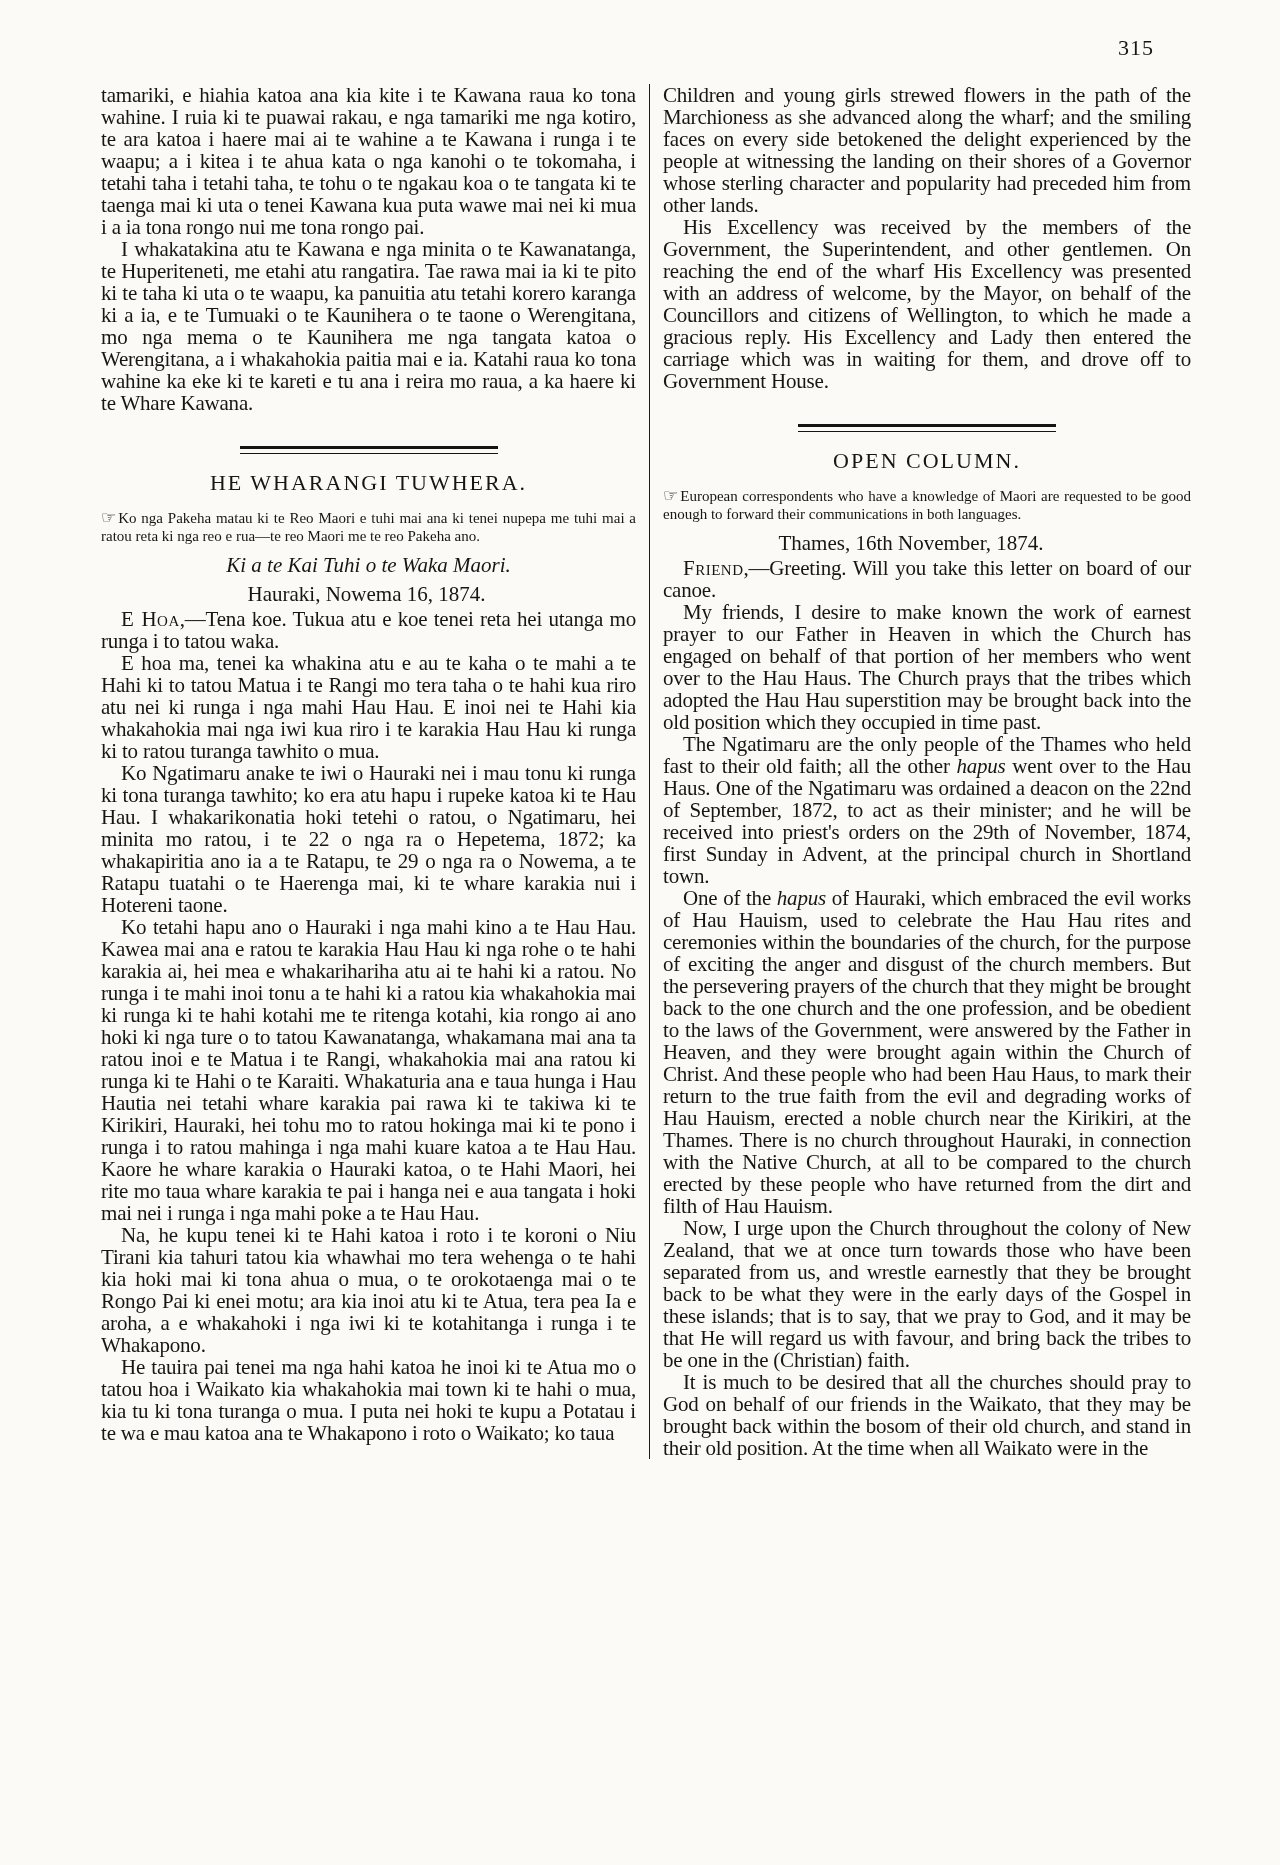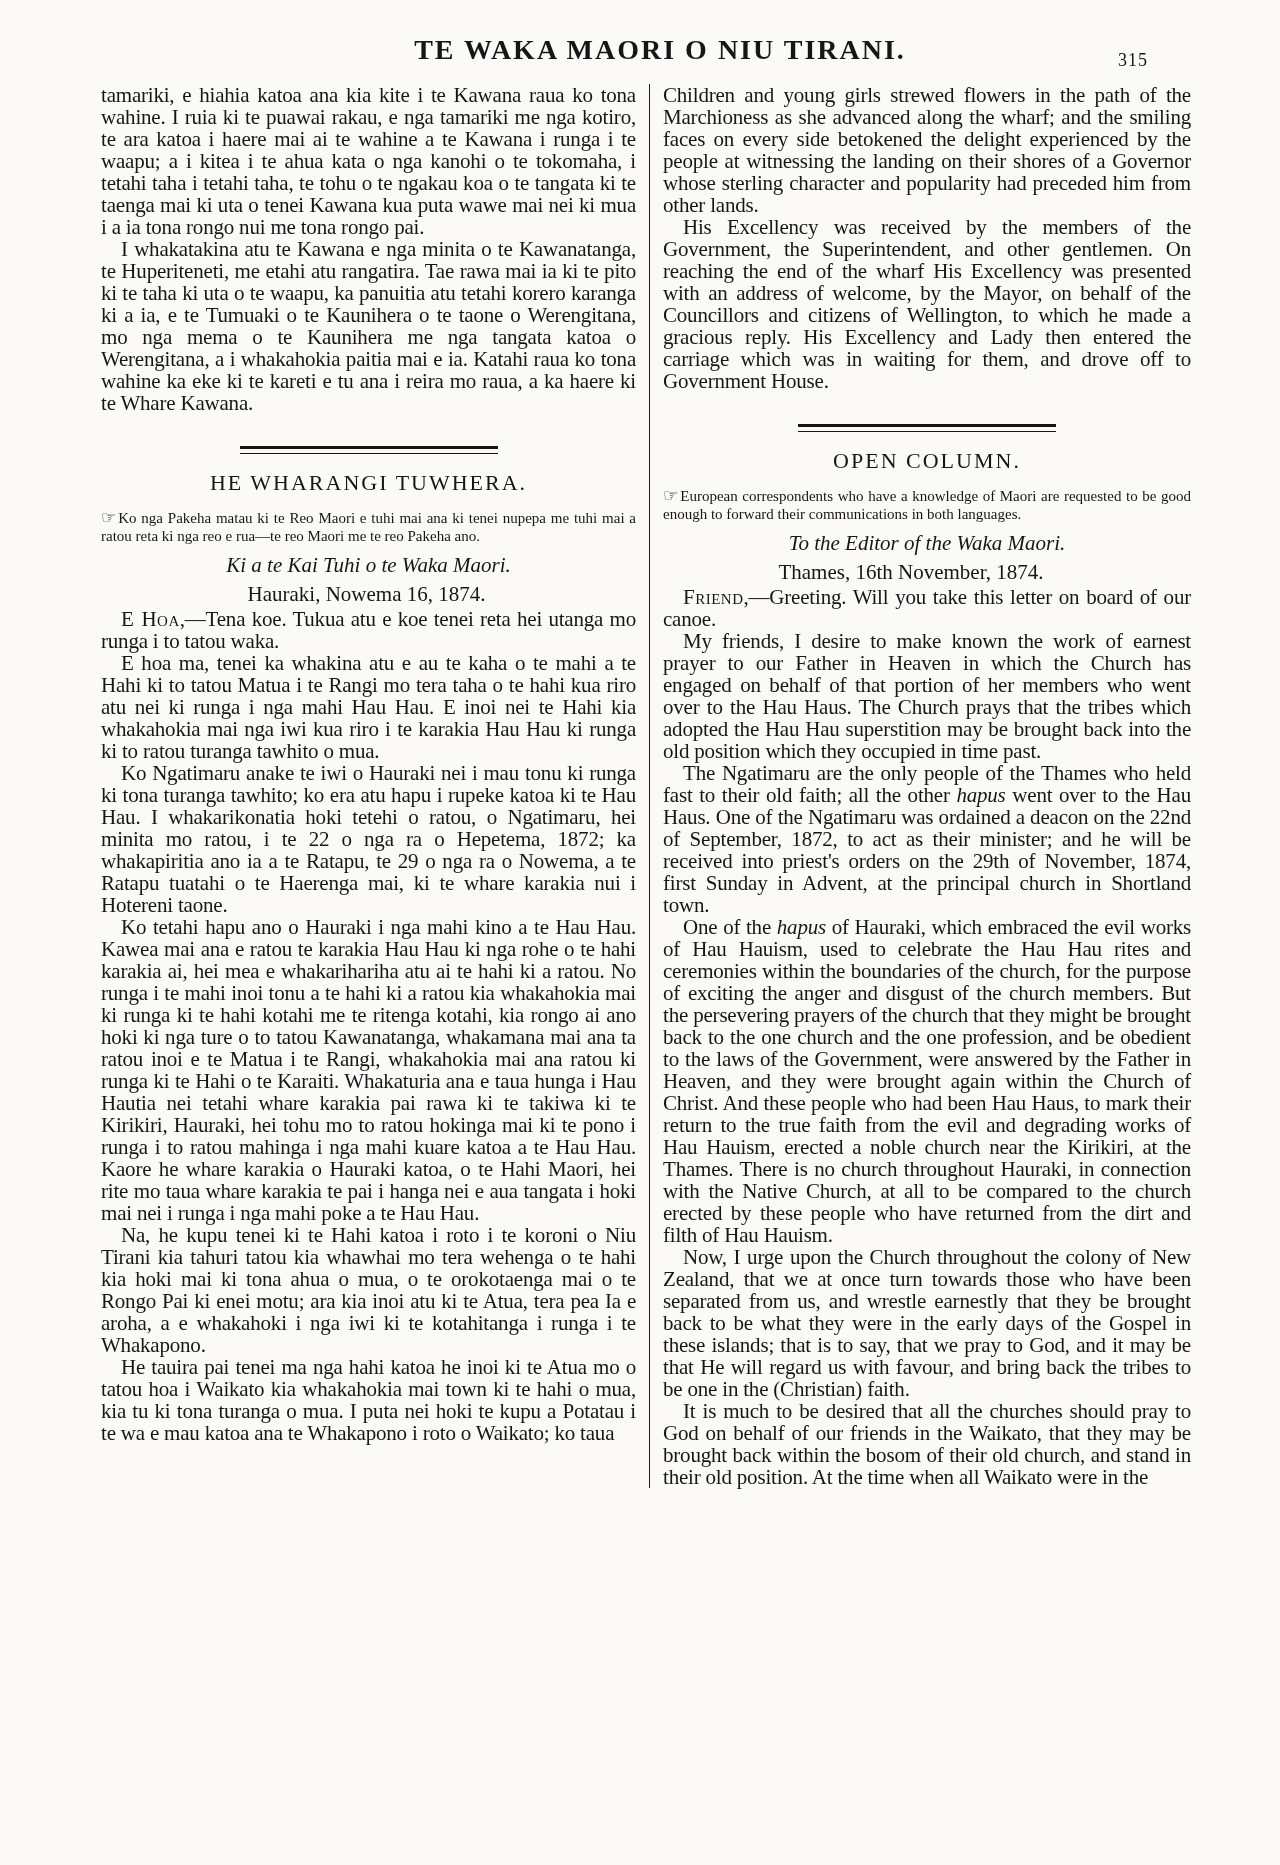--- a/index.html
+++ b/index.html
@@ -8,21 +8,21 @@
     background:#fbfaf6; color:#161616; overflow:hidden;
     font-family:"Liberation Serif","DejaVu Serif",serif;
     border-bottom:1px solid #c9c6c0;
   }
   .masthead {
     position:absolute; top:34px; left:115px; width:1090px;
     text-align:center; font-size:28px; font-weight:bold; letter-spacing:2px;
     white-space:nowrap;
   }
   .page-number {
-    position:absolute; top:50px; left:1118px; font-size:18px; letter-spacing:1px;
+    position:absolute; top:35px; left:1118px; font-size:22px; letter-spacing:1px;
   }
   .columns {
     position:absolute; top:84px; left:101px; width:1090px;
     display:flex; align-items:stretch;
   }
   .col-left  { width:535px; }
   .col-right { width:528px; }
   .spine { width:1px; background:#1d1d1d; margin:0 13px; }
 
   p.body {
@@ -54,21 +54,20 @@
   }
   p.dateline-en { padding-right:32px; }
   .sc { font-variant:small-caps; letter-spacing:0.5px; }
   i { }
 </style>
 </head>
 <body>
 
 <div class="page">
 
-  <div class="masthead">TE WAKA MAORI O NIU TIRANI.</div>
   <div class="page-number">315</div>
 
   <div class="columns">
 
     <div class="col-left">
       <p class="body">tamariki, e hiahia katoa ana kia kite i te Kawana raua ko tona wahine.  I ruia ki te puawai rakau, e nga tamariki me nga kotiro, te ara katoa i haere mai ai te wahine a te Kawana i runga i te waapu; a i kitea i te ahua kata o nga kanohi o te tokomaha, i tetahi taha i tetahi taha, te tohu o te ngakau koa o te tangata ki te taenga mai ki uta o tenei Kawana kua puta wawe mai nei ki mua i a ia tona rongo nui me tona rongo pai.</p>
       <p class="body ind">I whakatakina atu te Kawana e nga minita o te Kawanatanga, te Huperiteneti, me etahi atu rangatira.  Tae rawa mai ia ki te pito ki te taha ki uta o te waapu, ka panuitia atu tetahi korero karanga ki a ia, e te Tumuaki o te Kaunihera o te taone o Werengitana, mo nga mema o te Kaunihera me nga tangata katoa o Werengitana, a i whakahokia paitia mai e ia.  Katahi raua ko tona wahine ka eke ki te kareti e tu ana i reira mo raua, a ka haere ki te Whare Kawana.</p>
 
       <div class="section-rule"></div>
       <h2 class="section-heading">HE WHARANGI TUWHERA.</h2>
@@ -90,21 +89,20 @@
 
     <div class="col-right">
       <p class="body">Children and young girls strewed flowers in the path of the Marchioness as she advanced along the wharf; and the smiling faces on every side betokened the delight experienced by the people at witnessing the landing on their shores of a Governor whose sterling character and popularity had preceded him from other lands.</p>
       <p class="body ind gap-after-continuation">His Excellency was received by the members of the Government, the Superintendent, and other gentlemen.  On reaching the end of the wharf His Excellency was presented with an address of welcome, by the Mayor, on behalf of the Councillors and citizens of Wellington, to which he made a gracious reply.  His Excellency and Lady then entered the carriage which was in waiting for them, and drove off to Government House.</p>
 
       <div class="section-rule"></div>
       <h2 class="section-heading">OPEN COLUMN.</h2>
 
       <p class="notice"><span class="manicule">☞</span><span>European correspondents who have a knowledge of Maori are requested to be good enough to forward their communications in both languages.</span></p>
 
-      <p class="salutation">To the Editor of the Waka Maori.</p>
       <p class="dateline dateline-en">Thames, 16th November, 1874.</p>
 
       <p class="body ind"><span class="sc">Friend</span><span>,—Greeting.  Will you take this letter on board of our canoe.</span></p>
       <p class="body ind">My friends, I desire to make known the work of earnest prayer to our Father in Heaven in which the Church has engaged on behalf of that portion of her members who went over to the Hau Haus.  The Church prays that the tribes which adopted the Hau Hau superstition may be brought back into the old position which they occupied in time past.</p>
       <p class="body ind"><span>The Ngatimaru are the only people of the Thames who held fast to their old faith; all the other </span><i>hapus</i><span> went over to the Hau Haus.  One of the Ngatimaru was ordained a deacon on the 22nd of September, 1872, to act as their minister; and he will be received into priest's orders on the 29th of November, 1874, first Sunday in Advent, at the principal church in Shortland town.</span></p>
       <p class="body ind"><span>One of the </span><i>hapus</i><span> of Hauraki, which embraced the evil works of Hau Hauism, used to celebrate the Hau Hau rites and ceremonies within the boundaries of the church, for the purpose of exciting the anger and disgust of the church members.  But the persevering prayers of the church that they might be brought back to the one church and the one profession, and be obedient to the laws of the Government, were answered by the Father in Heaven, and they were brought again within the Church of Christ.  And these people who had been Hau Haus, to mark their return to the true faith from the evil and degrading works of Hau Hauism, erected a noble church near the Kirikiri, at the Thames.  There is no church throughout Hauraki, in connection with the Native Church, at all to be compared to the church erected by these people who have returned from the dirt and filth of Hau Hauism.</span></p>
       <p class="body ind">Now, I urge upon the Church throughout the colony of New Zealand, that we at once turn towards those who have been separated from us, and wrestle earnestly that they be brought back to be what they were in the early days of the Gospel in these islands; that is to say, that we pray to God, and it may be that He will regard us with favour, and bring back the tribes to be one in the (Christian) faith.</p>
       <p class="body ind">It is much to be desired that all the churches should pray to God on behalf of our friends in the Waikato, that they may be brought back within the bosom of their old church, and stand in their old position.  At the time when all Waikato were in the</p>
     </div>
 

